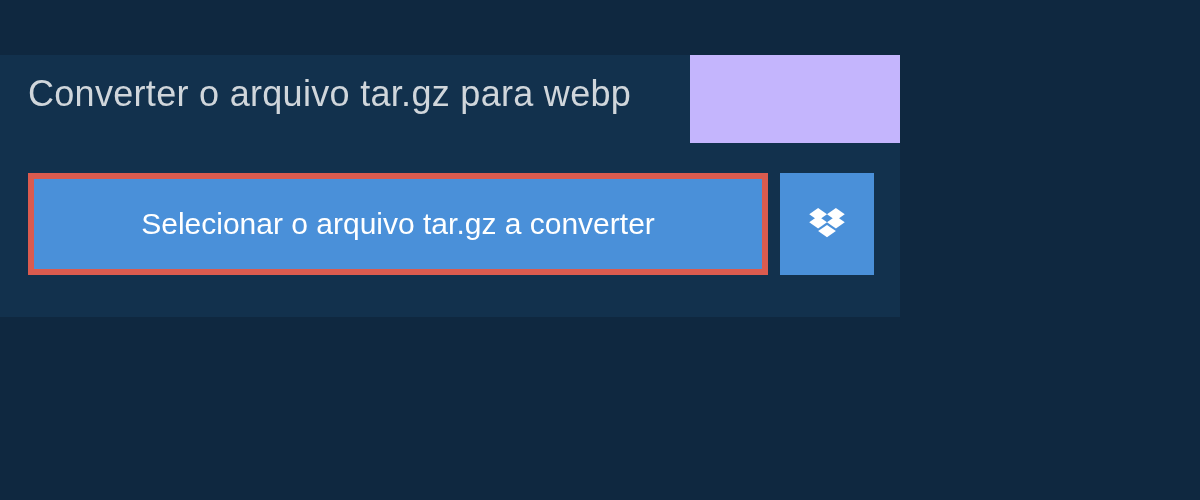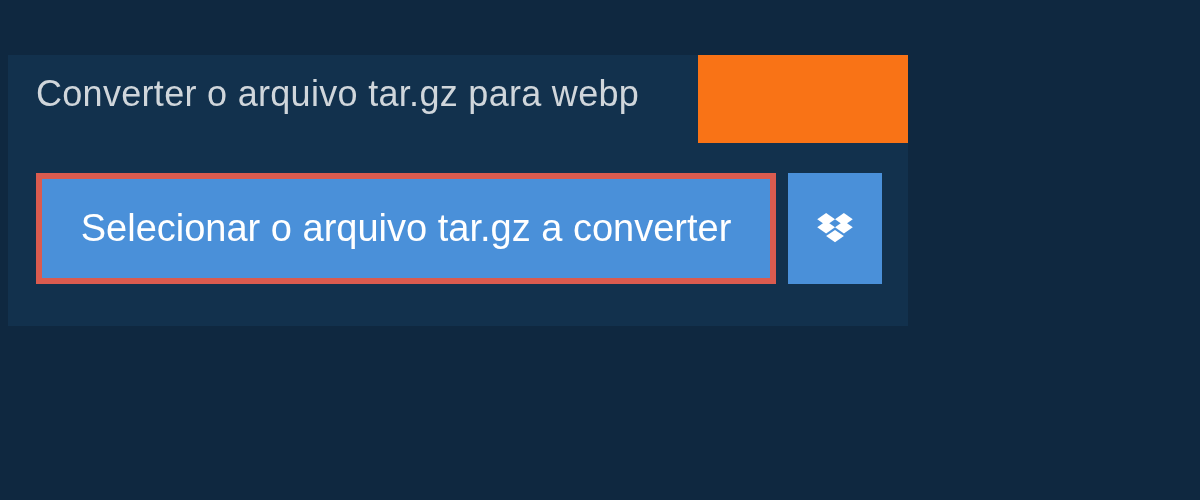--- a/index.html
+++ b/index.html
@@ -9,23 +9,23 @@
     }
     body {
       width: 1200px;
       height: 500px;
       background-color: #0f2840;
       font-family: -apple-system, BlinkMacSystemFont, 'Segoe UI', Arial, sans-serif;
       overflow: hidden;
     }
     .container {
       width: 900px;
-      background-color: #f97316;
+      background-color: #c4b5fd;
       margin-top: 55px;
-      margin-left: 8px;
+      margin-left: 0;
     }
     .title-section {
       padding: 18px 28px 28px 28px;
       background-color: #12314d;
       width: 690px;
     }
     .title {
       color: #d0d6db;
       font-size: 36px;
       font-weight: 300;
@@ -39,21 +39,21 @@
       align-items: stretch;
     }
     .select-button {
       flex: 0 0 auto;
       width: 740px;
       background-color: #4a90d9;
       border: 6px solid #da5b4f;
       padding: 28px 20px;
       text-align: center;
       color: #ffffff;
-      font-size: 38px;
+      font-size: 30px;
       font-weight: 300;
       cursor: pointer;
       display: flex;
       align-items: center;
       justify-content: center;
     }
     .dropbox-button {
       flex: 0 0 auto;
       width: 94px;
       background-color: #4a90d9;

